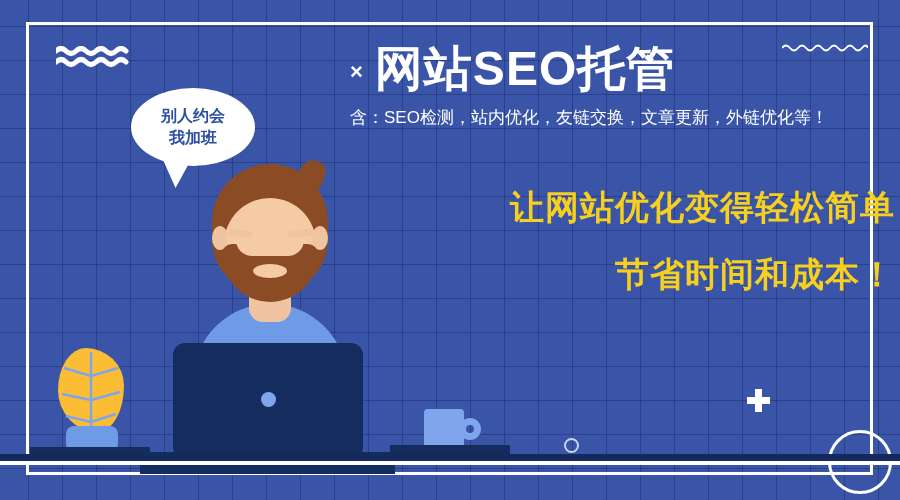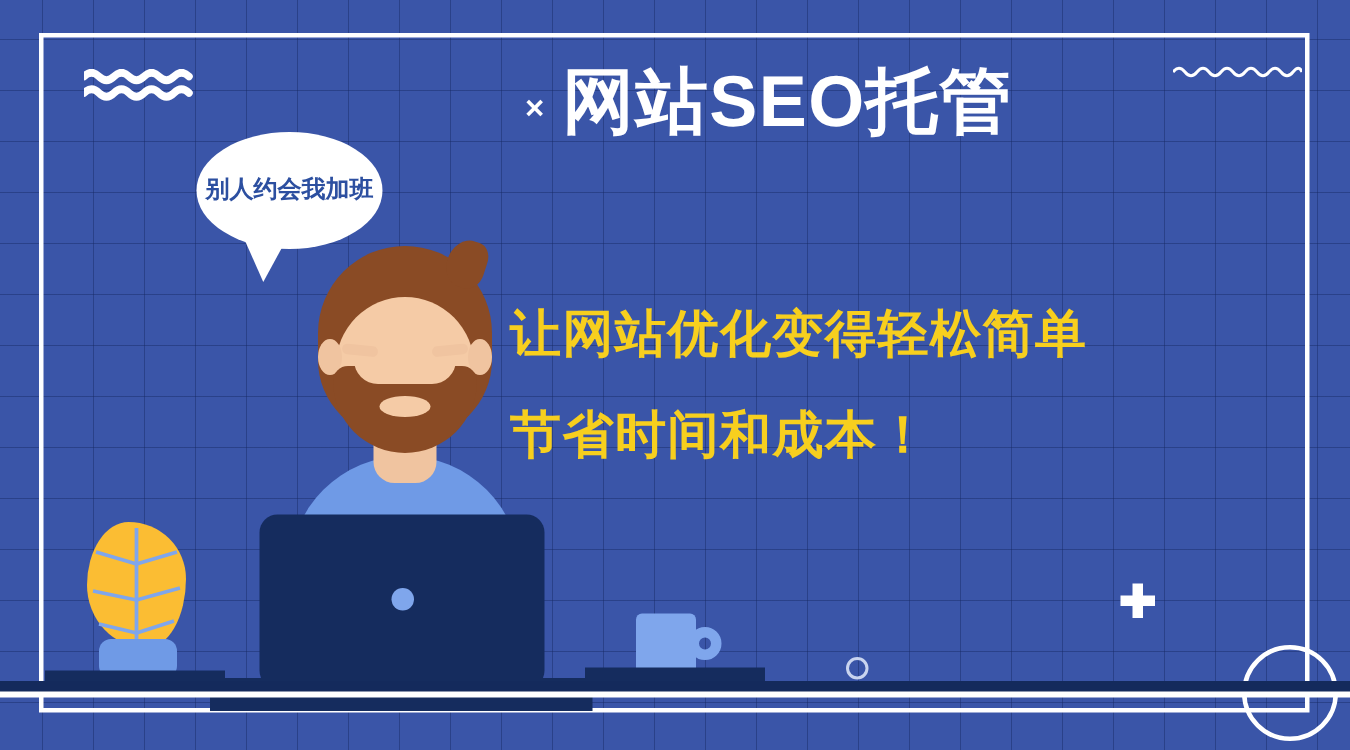--- a/index.html
+++ b/index.html
@@ -60,36 +60,36 @@
     color:#ffffff;font-size:48px;font-weight:bold;line-height:1.05;
     letter-spacing:1px;white-space:nowrap;
   }
   .sub-title{
     color:#ffffff;font-size:17px;line-height:1.2;margin-top:14px;
     white-space:nowrap;letter-spacing:0px;
   }
 
   
   .slogans{
-    position:absolute;left:340px;top:206px;width:555px;
-    text-align:left;
+    position:absolute;left:340px;top:190px;width:555px;
+    text-align:right;
   }
   .slogan{
     color:#f7cf1e;font-weight:bold;font-size:34px;line-height:1;
     white-space:nowrap;letter-spacing:1px;
   }
   .slogan.l1{margin-bottom:33px;}
   .slogan.l2{margin-bottom:33px;font-size:34px;}
   .slogan.l3{}
 
   
   .bubble{
     position:absolute;left:131px;top:88px;width:124px;height:78px;
     background:#ffffff;border-radius:50%;
-    display:flex;flex-direction:row;align-items:center;justify-content:center;
+    display:flex;flex-direction:column;align-items:center;justify-content:center;
   }
   .bubble-line{
     color:#2c4fa0;font-size:16px;font-weight:bold;line-height:1.35;
   }
   .bubble-tail{
     position:absolute;left:163px;top:152px;width:0;height:0;
     border-left:10px solid transparent;
     border-right:26px solid transparent;
     border-top:35px solid #ffffff;
     transform:rotate(-8deg);
@@ -217,20 +217,21 @@
   </svg>
 
   <div class="plus-mark"></div>
   <div class="small-ring"></div>
 
   <div class="headline">
     <div class="title-row">
       <span class="x-mark">×</span>
       <span class="main-title">网站SEO托管</span>
     </div>
+    <div class="sub-title">含：SEO检测，站内优化，友链交换，文章更新，外链优化等！</div>
   </div>
 
   <div class="slogans">
     <div class="slogan l1">让网站优化变得轻松简单</div>
     <div class="slogan l3">节省时间和成本！</div>
   </div>
 
   <div class="bubble-tail"></div>
   <div class="bubble">
     <div class="bubble-line">别人约会</div>

